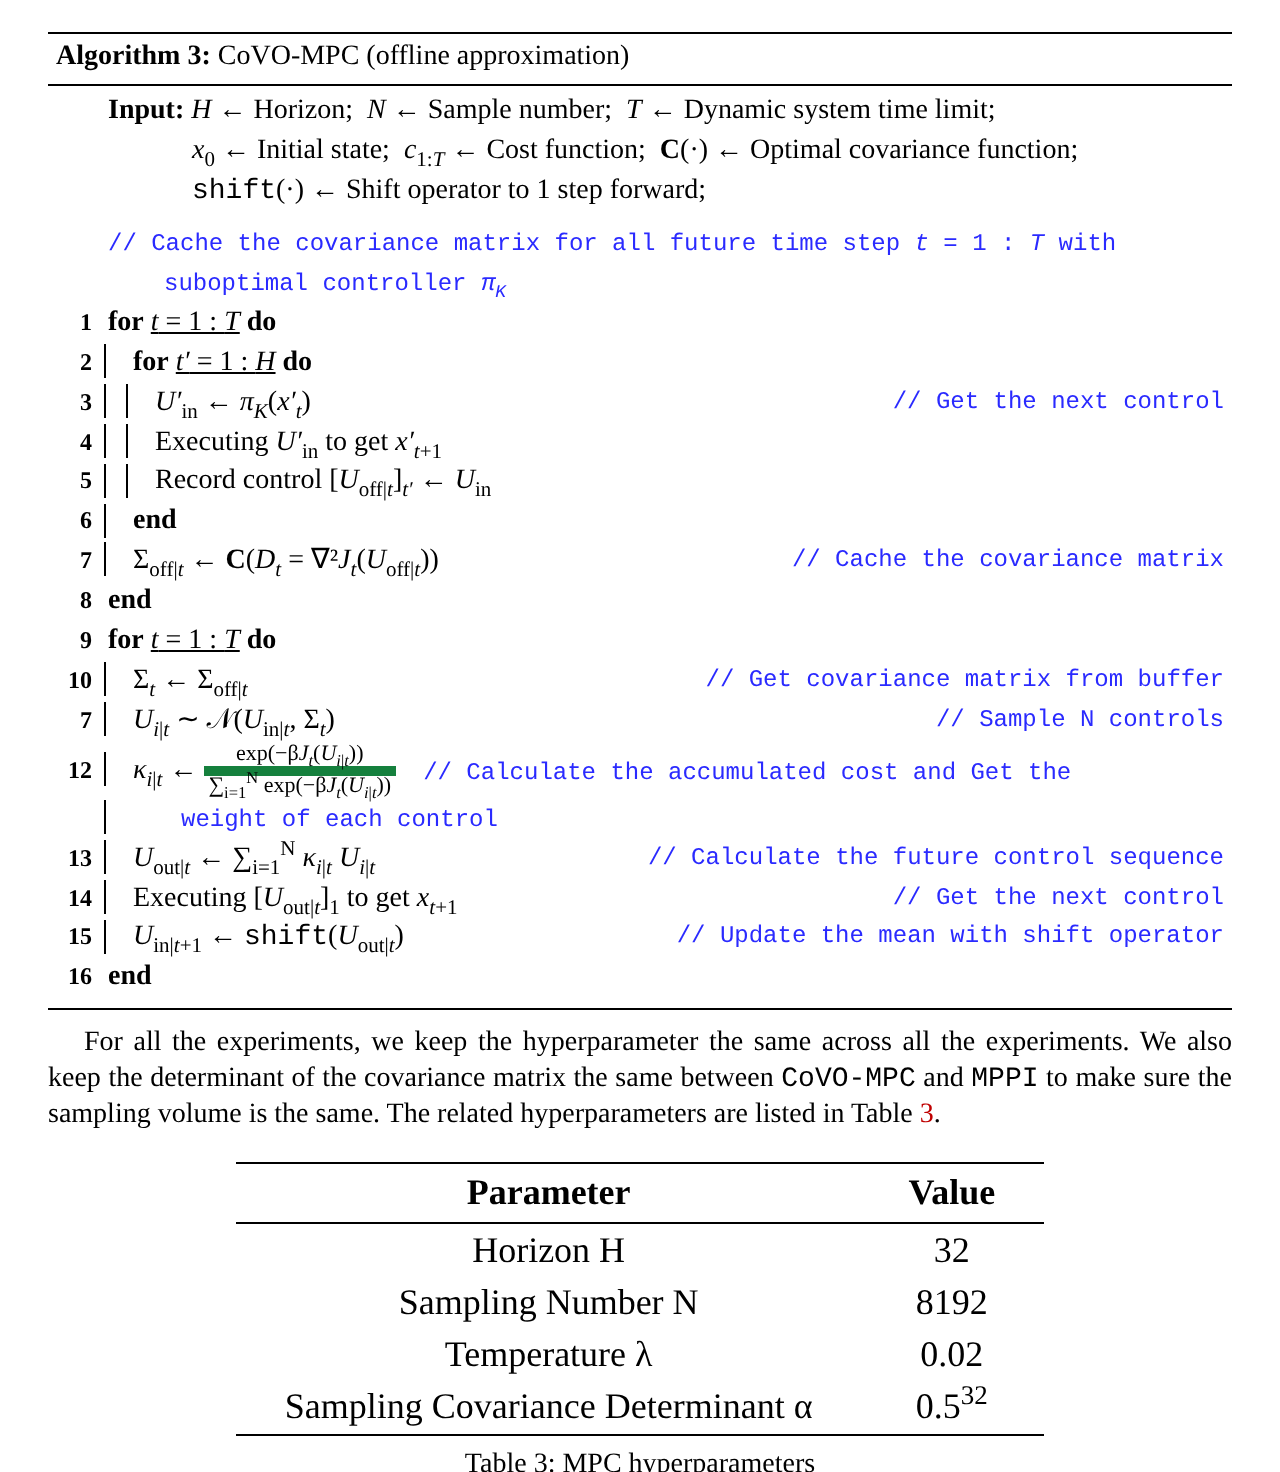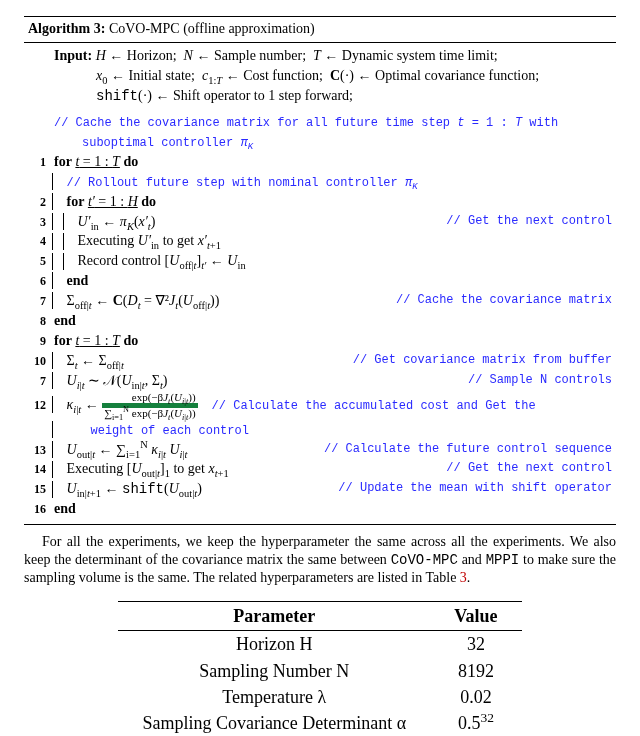--- a/index.html
+++ b/index.html
@@ -92,21 +92,21 @@
     table.hyper .dtop { border-top: 1.5px solid #000; }
     table.hyper .dbot { border-bottom: 1.5px solid #000; }
     .caption {
       text-align: center;
       margin-top: 6px;
       font-size: 14px;
     }
     .frac {
       display: inline-block;
       vertical-align: middle;
-      text-align: right;
+      text-align: center;
       font-size: 11px;
       line-height: 1.05;
     }
     .frac .top { display: block; padding: 0 2px; }
     .frac .bot { display: block; border-top: 5px solid #15803d; padding: 0 2px; }
     .wrap-line {
       display: block;
       padding-left: 24px;
       color: #2a2aff;
       font-family: "Courier New", monospace;
@@ -162,26 +162,20 @@
 
     <div class="ln">
         <span class="num">1</span>
         <div class="content indent0">
       <span class="bold">for</span>
       <span> <u><i>t</i> = 1 : <i>T</i></u> </span>
       <span class="bold">do</span>
     </div>
       </div>
 
-    <div class="ln">
-        <span class="num"></span>
-        <div class="content"><span class="bar"></span>
-      <span class="blue">// Rollout future step with nominal controller <i>π<sub>K</sub></i></span>
-    </div>
-      </div>
 
     <div class="ln">
         <span class="num">2</span>
         <div class="content"><span class="bar"></span>
       <span class="bold">for</span>
       <span> <u><i>t′</i> = 1 : <i>H</i></u> </span>
       <span class="bold">do</span>
     </div>
       </div>
 

